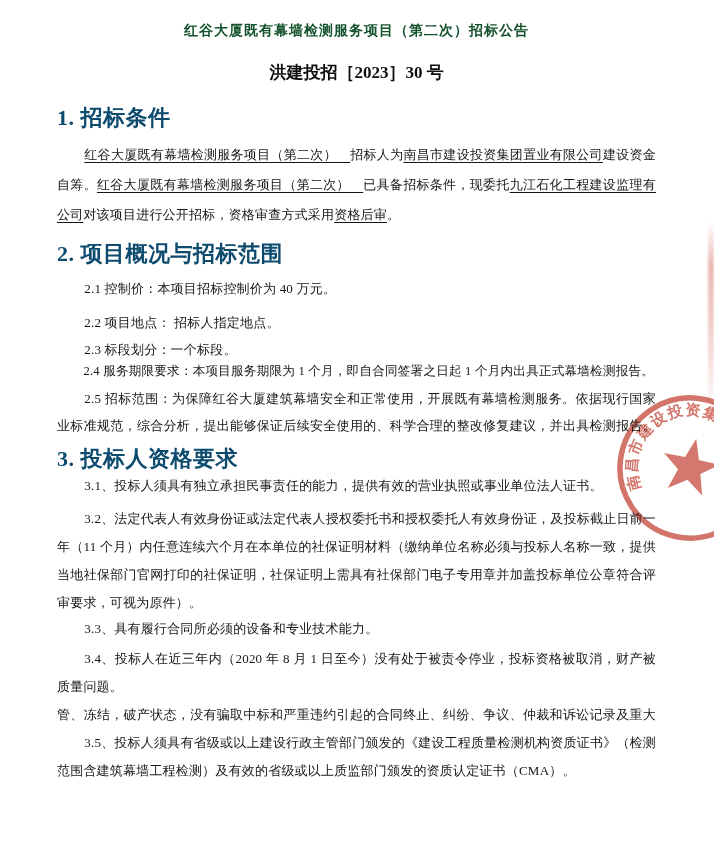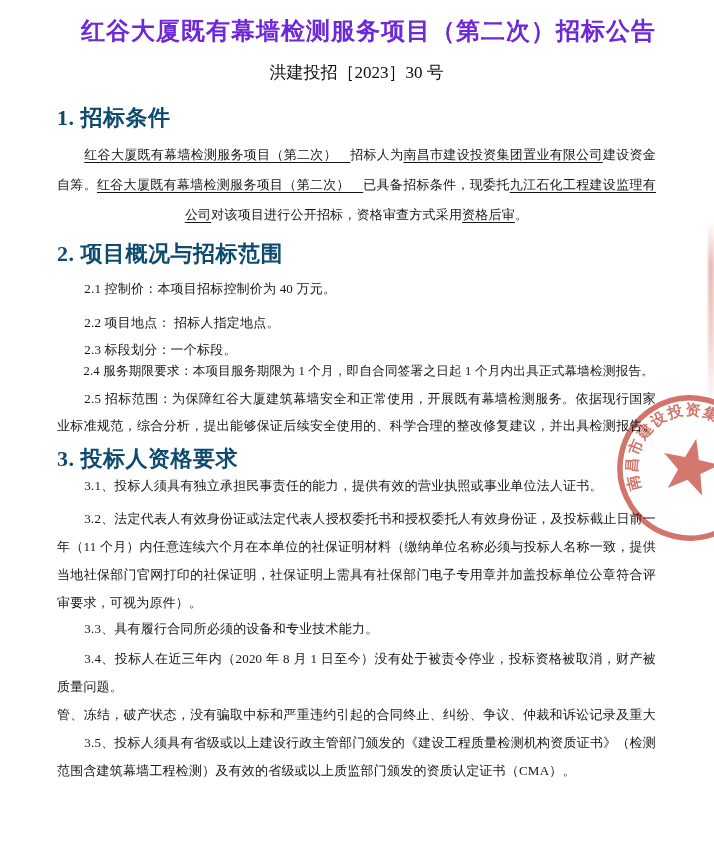--- a/index.html
+++ b/index.html
@@ -3,42 +3,42 @@
 <meta charset="utf-8">
 <style>
   html,body{margin:0;padding:0;}
   body{
     width:714px;height:860px;overflow:hidden;position:relative;
     background:#ffffff;color:#161616;
     font-family:"Liberation Serif","DejaVu Serif",serif;
   }
   .page{position:absolute;inset:0;padding:18px 58px 0 57px;box-sizing:border-box;}
   .title{
-    text-align:right;font-weight:bold;font-size:24px;line-height:26px;
-    letter-spacing:1px;color:#6d28d9;
+    text-align:center;font-weight:bold;font-size:14px;line-height:26px;
+    letter-spacing:1px;color:#14532d;
   }
   .docnum{
-    text-align:center;font-weight:normal;font-size:17px;line-height:26px;
+    text-align:center;font-weight:bold;font-size:17px;line-height:26px;
     margin-top:16px;color:#0d0d0d;
   }
   .sec .heading{
     font-weight:bold;font-size:22px;line-height:24px;color:#0c4a6e;
     letter-spacing:.5px;
   }
   .s1 .heading{margin-top:20px;}
   .s2 .heading{margin-top:12px;}
   .s3 .heading{margin-top:8px;}
   .paras{margin-top:10px;}
   .s2 .paras{margin-top:9px;}
   .s3 .paras{margin-top:1px;}
   .para{margin:0;}
   .line{
     font-size:13px;letter-spacing:.2px;overflow:hidden;
   }
-  .s1 .line{line-height:30px;height:30px;text-align:center;}
+  .s1 .line{line-height:30px;height:30px;}
   .s2 .line{line-height:27px;height:27px;}
   .s3 .line{line-height:28px;height:28px;}
   .line.indent{text-indent:2.1em;}
   .line.fill{text-align:justify;text-align-last:justify;}
   .s2 .paras .para:nth-child(1){margin-bottom:7px;}
   .s2 .paras .para:nth-child(3){margin-bottom:-5px;}
   .s2 .paras .para:nth-child(4) .line{font-size:12.6px;}
   .s3 .paras .para:nth-child(1){margin-bottom:5px;}
   .s3 .paras .para:nth-child(2){margin-bottom:-2px;}
   .s3 .paras .para:nth-child(3){margin-bottom:2px;}

